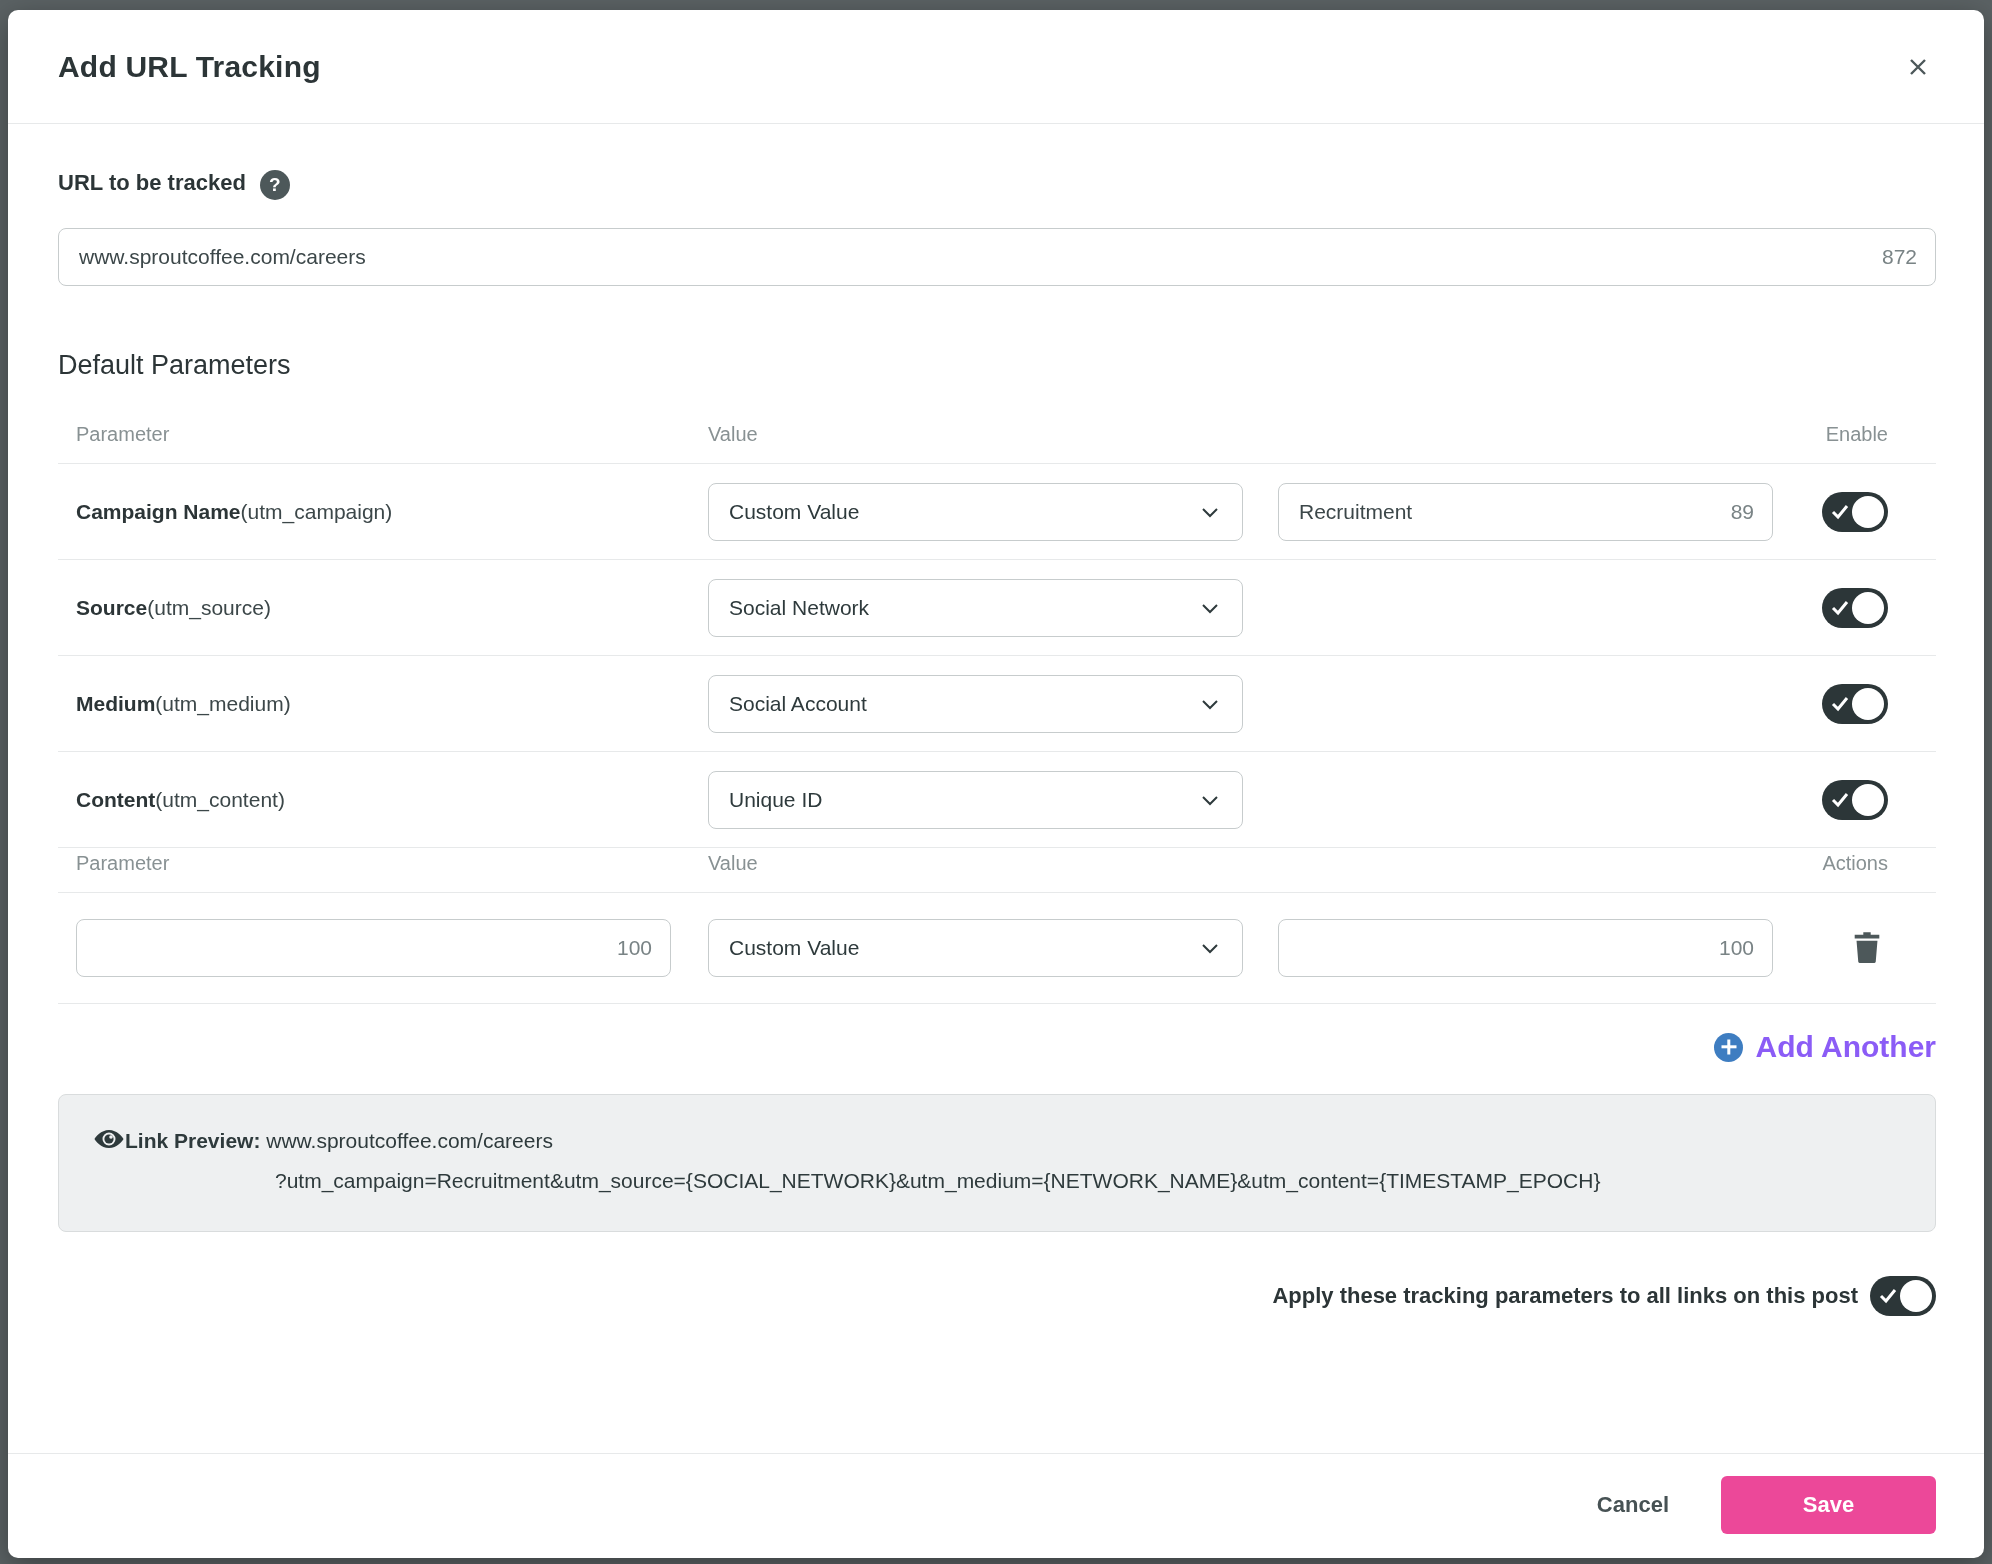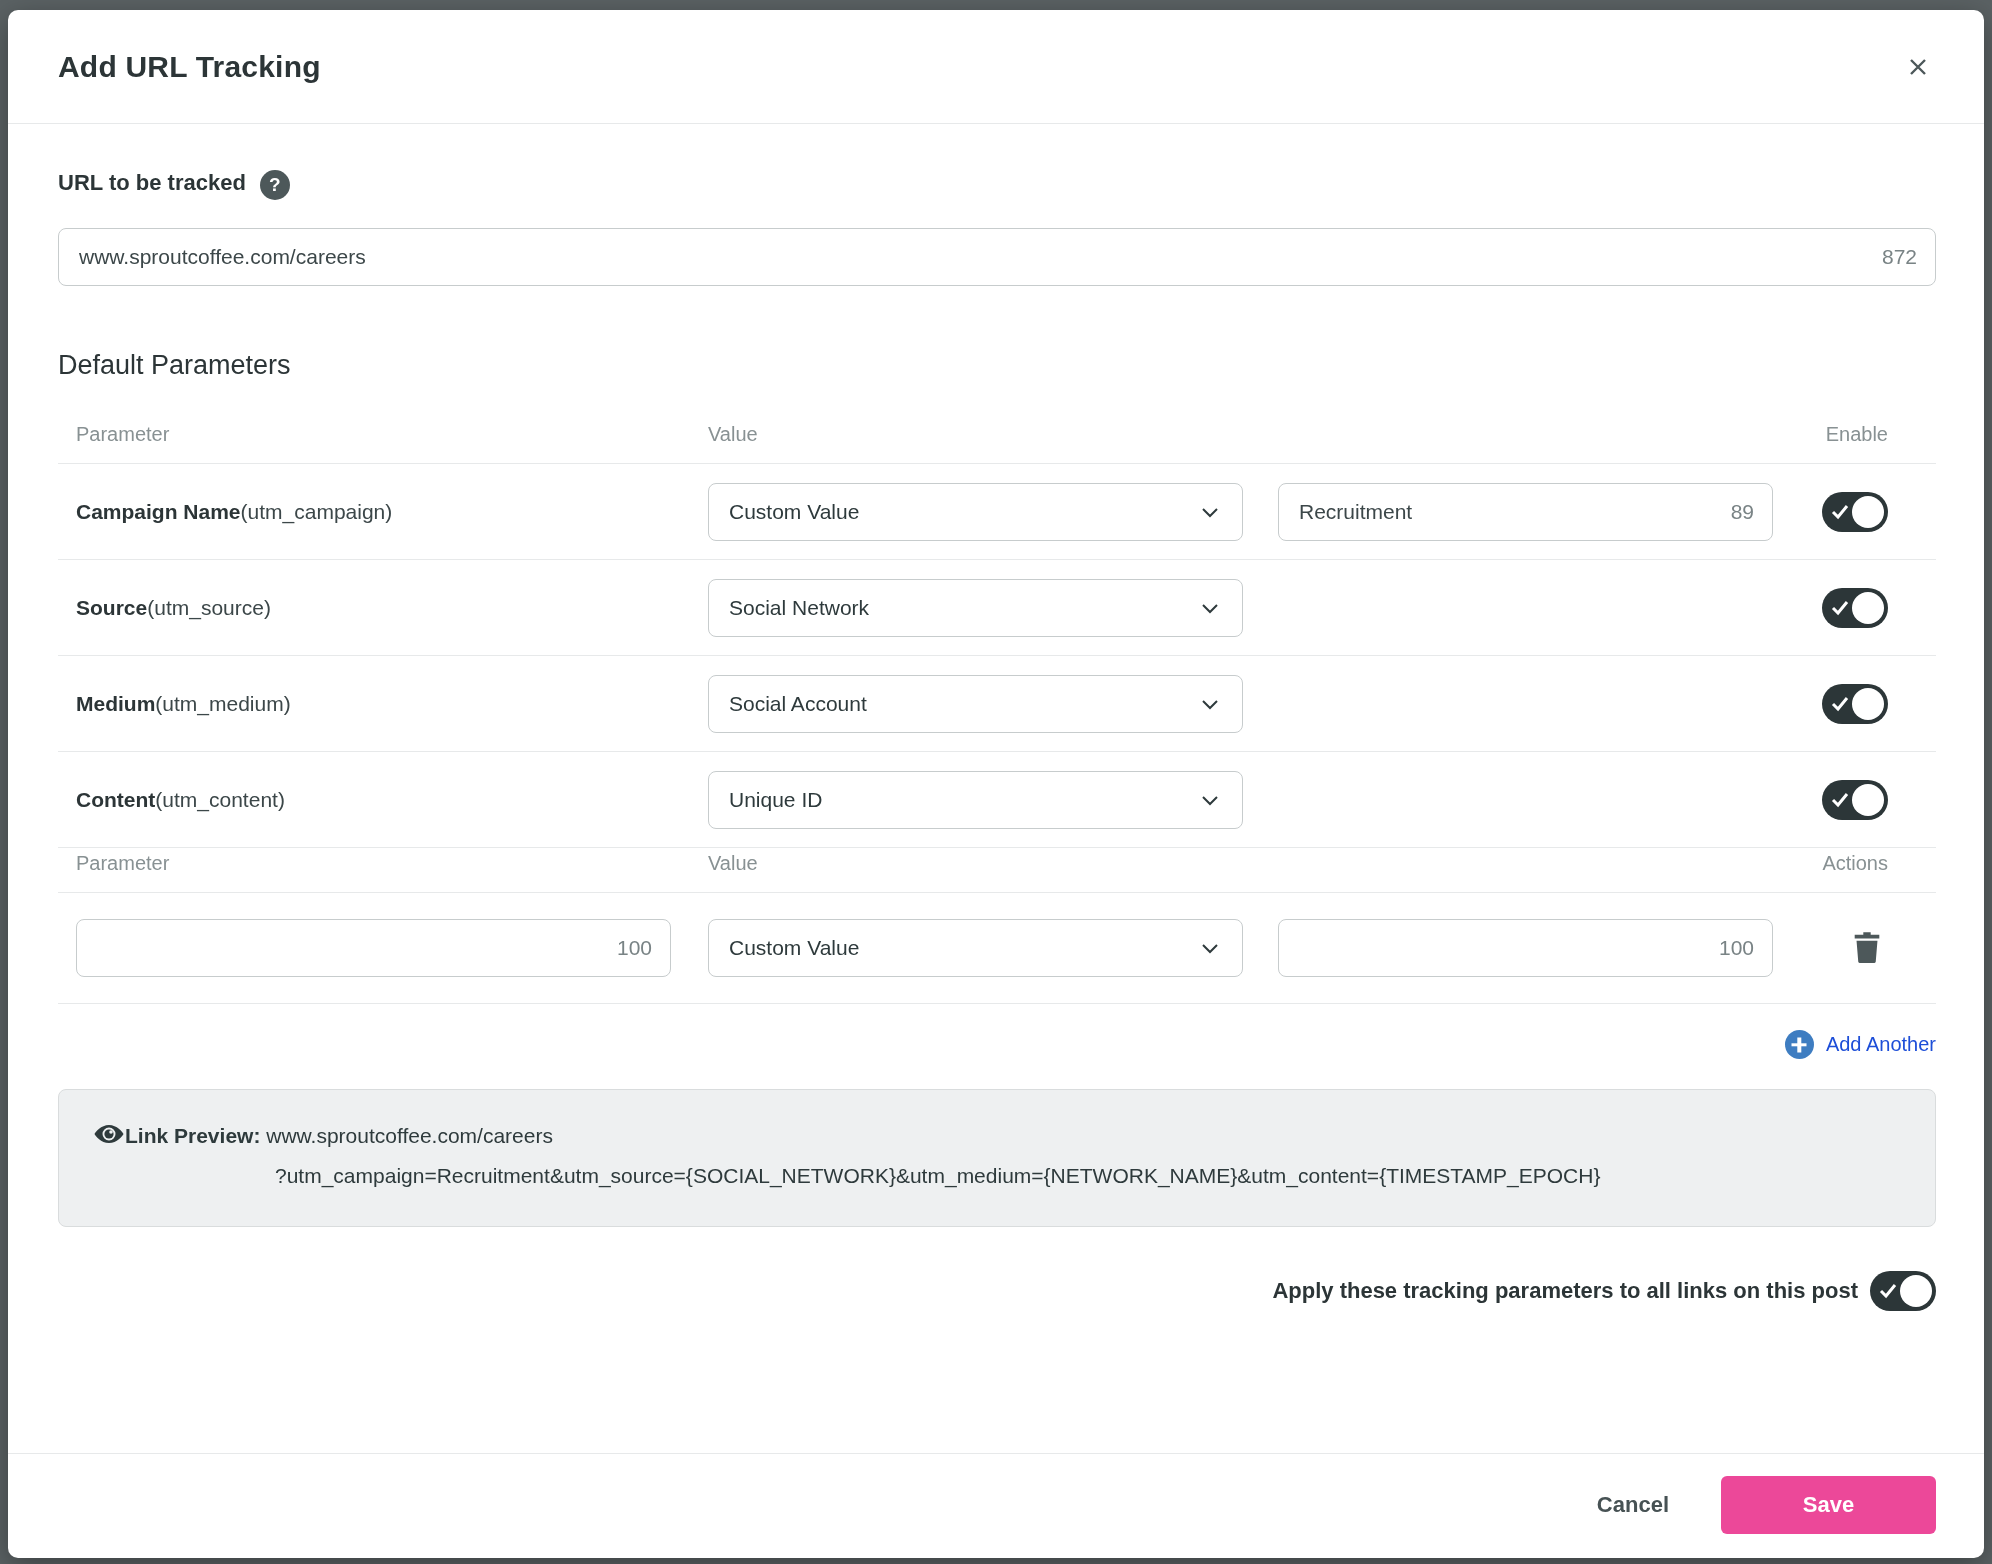--- a/index.html
+++ b/index.html
@@ -102,21 +102,21 @@
   .add-row { display:flex; justify-content:flex-end; margin:26px 0 30px 0; }
   .add-link { display:flex; align-items:center; gap:12px; cursor:pointer; border:none; background:transparent; }
   .add-link .plus {
     width:29px; height:29px; border-radius:50%; background:#3e7dc1; position:relative; flex:0 0 auto;
   }
   .add-link .plus::before, .add-link .plus::after {
     content:""; position:absolute; background:#fff; left:50%; top:50%;
   }
   .add-link .plus::before { width:15px; height:3.4px; transform:translate(-50%,-50%); }
   .add-link .plus::after  { width:3.4px; height:15px; transform:translate(-50%,-50%); }
-  .add-link .add-text { font-size:20px; font-weight:400; color:#1d4ed8; }
+  .add-link .add-text { font-size:30px; font-weight:700; color:#8b5cf6; }
 
   .preview-box {
     background:#eef0f1; border:1px solid #d9dcdd; border-radius:8px;
     padding:26px 30px 30px 34px; display:flex; align-items:flex-start;
   }
   .preview-box svg.eye { width:32px; height:32px; flex:0 0 auto; fill:#2e3a3c; margin-top:2px; }
   .preview-text { font-size:21px; color:#2e3a3c; line-height:40px; }
   .preview-text .b { font-weight:700; }
   .preview-query { padding-left:150px; }
 

